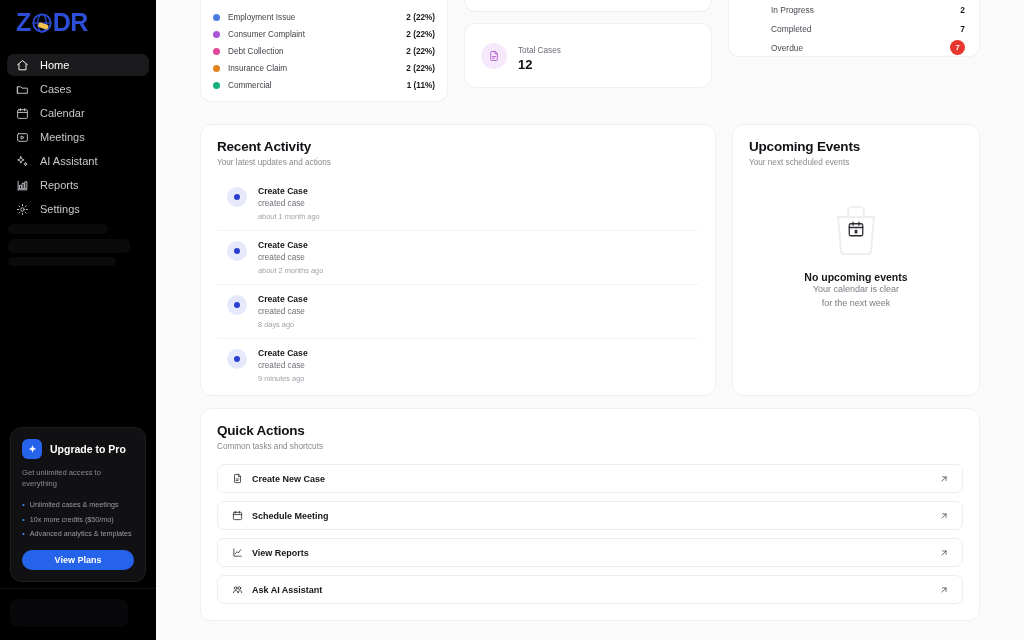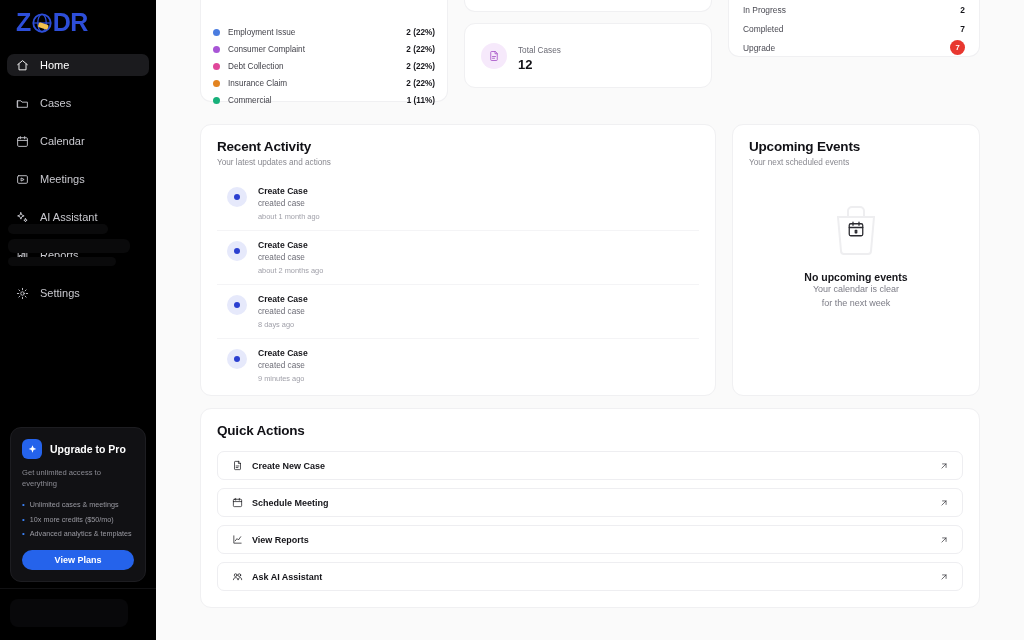--- a/index.html
+++ b/index.html
@@ -17,21 +17,21 @@
     background: #000000;
     display: flex; flex-direction: column;
     position: relative;
   }
   .logo-wrap { height: 44px; display: flex; align-items: center; padding-left: 16px; }
   .logo { display: flex; align-items: center; font-weight: 800; font-size: 25px; letter-spacing: -0.5px; }
   .logo .zl { color: #2d4ed8; }
   .logo .dr { color: #2d4ed8; }
   .logo .globe { position: relative; width: 22px; height: 22px; margin: 0 0px; display:inline-block; }
 
-  .nav { margin-top: 10px; padding: 0 7px; display: flex; flex-direction: column; gap: 16px; }
+  .nav { margin-top: 10px; padding: 0 7px; display: flex; flex-direction: column; gap: 2px; }
   .nav-item {
     display: flex; align-items: center; gap: 11px;
     height: 22px; padding: 0 9px; border-radius: 7px;
     color: #c9c9cf; font-size: 11px; cursor: pointer;
   }
   .nav-item.active { background: #1b1b1e; color: #ffffff; }
   .nav-item .ico { width: 13px; height: 13px; display: flex; align-items: center; justify-content: center; flex: 0 0 13px; }
   .nav-item .ico svg { width: 13px; height: 13px; stroke: currentColor; fill: none; stroke-width: 1.7; stroke-linecap: round; stroke-linejoin: round; }
 
   .side-faint { position: absolute; left: 8px; top: 224px; width: 130px; height: 44px; }
@@ -69,36 +69,36 @@
   }
 
   .card { background: #ffffff; border: 1px solid #f0f0f2; border-radius: 11px; }
 
   
   .top-row { display: flex; gap: 16px; height: 112px; padding-top: 0; }
   .col-a { width: 248px; flex: 0 0 248px; }
   .col-b { width: 248px; flex: 0 0 248px; }
   .col-c { flex: 1; }
 
-  .legend-card { height: 102px; border-top: none; border-radius: 0 0 11px 11px; padding: 24px 12px 0 12px; }
+  .legend-card { height: 102px; border-top: none; border-radius: 0 0 11px 11px; padding: 9px 12px 0 12px; }
   .legend-row { display: flex; align-items: center; justify-content: space-between; height: 17px; }
   .legend-left { display: flex; align-items: center; gap: 8px; }
   .dot { width: 7px; height: 7px; border-radius: 50%; flex: 0 0 7px; }
   .legend-label { font-size: 8.2px; color: #42424a; }
   .legend-val { font-size: 8.2px; color: #17171c; font-weight: 700; }
 
   .stat-stub { height: 12px; border-radius: 0 0 11px 11px; border-top: none; }
   .stat-card { margin-top: 11px; height: 65px; display: flex; align-items: center; gap: 11px; padding: 0 16px; }
   .stat-ico { width: 26px; height: 26px; border-radius: 50%; background: #f6e9fb; display: flex; align-items: center; justify-content: center; flex: 0 0 26px; }
   .stat-ico svg { width: 12px; height: 12px; stroke: #a855c7; fill: none; stroke-width: 1.7; stroke-linecap: round; stroke-linejoin: round; }
   .stat-label { font-size: 8.2px; color: #6a6a74; margin-bottom: 2px; }
   .stat-value { font-size: 13px; font-weight: 800; color: #111116; }
 
   .status-card { height: 57px; border-top: none; border-radius: 0 0 11px 11px; padding: 0 14px; }
-  .status-row { display: flex; align-items: center; justify-content: space-between; height: 19px; }
+  .status-row { display: flex; align-items: center; justify-content: space-between; height: 19px; margin-left: 28px; }
   .status-label { font-size: 8.4px; color: #4a4a53; }
   .status-val { font-size: 8.4px; font-weight: 700; color: #17171c; }
   .status-badge { min-width: 15px; height: 15px; padding: 0 4px; border-radius: 50%; background: #e8372f; color: #fff; font-size: 7.6px; font-weight: 700; display: flex; align-items: center; justify-content: center; }
 
   
   .mid-row { display: flex; gap: 16px; margin-top: 12px; height: 272px; }
   .activity-card { flex: 1; padding: 14px 16px 0 16px; }
   .events-card { width: 248px; flex: 0 0 248px; padding: 14px 16px; }
 
   .sec-title { font-size: 13.5px; font-weight: 800; color: #111116; letter-spacing: -0.2px; }
@@ -326,21 +326,21 @@
         <div class="card status-card">
           <div class="status-row">
             <span class="status-label">In Progress</span>
             <span class="status-val">2</span>
           </div>
           <div class="status-row">
             <span class="status-label">Completed</span>
             <span class="status-val">7</span>
           </div>
           <div class="status-row">
-            <span class="status-label">Upgrade</span>
+            <span class="status-label">Overdue</span>
             <span class="status-badge">7</span>
           </div>
         </div>
       </div>
     </div>
 
     <div class="mid-row">
 
       <section class="card activity-card">
         <h2 class="sec-title">Recent Activity</h2>
@@ -406,20 +406,21 @@
           </span>
           <div class="empty-title">No upcoming events</div>
           <div class="empty-sub">Your calendar is clear</div>
           <div class="empty-sub">for the next week</div>
         </div>
       </section>
     </div>
 
     <section class="card qa-card">
       <h2 class="sec-title">Quick Actions</h2>
+      <div class="sec-sub">Common tasks and shortcuts</div>
       <div class="qa-list">
 
         <div class="qa-item">
           <span class="qa-ico">
               <svg viewBox="0 0 24 24">
                 <path d="M14 3H7a1.5 1.5 0 0 0-1.5 1.5v15A1.5 1.5 0 0 0 7 21h10a1.5 1.5 0 0 0 1.5-1.5V7.5z"></path>
                 <path d="M14 3v4.5h4.5"></path>
                 <path d="M9 13h6M9 16.5h4"></path>
               </svg>
             </span>

